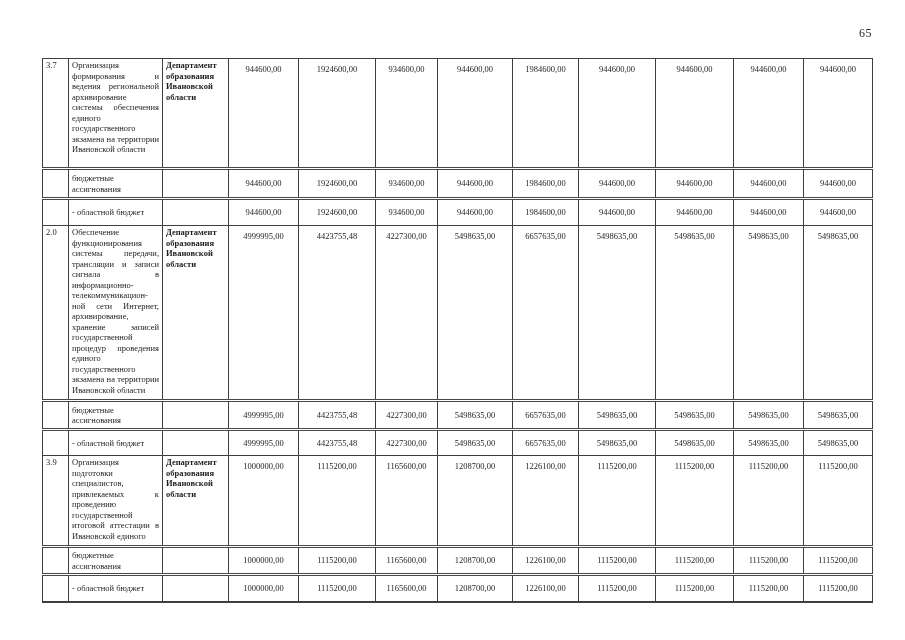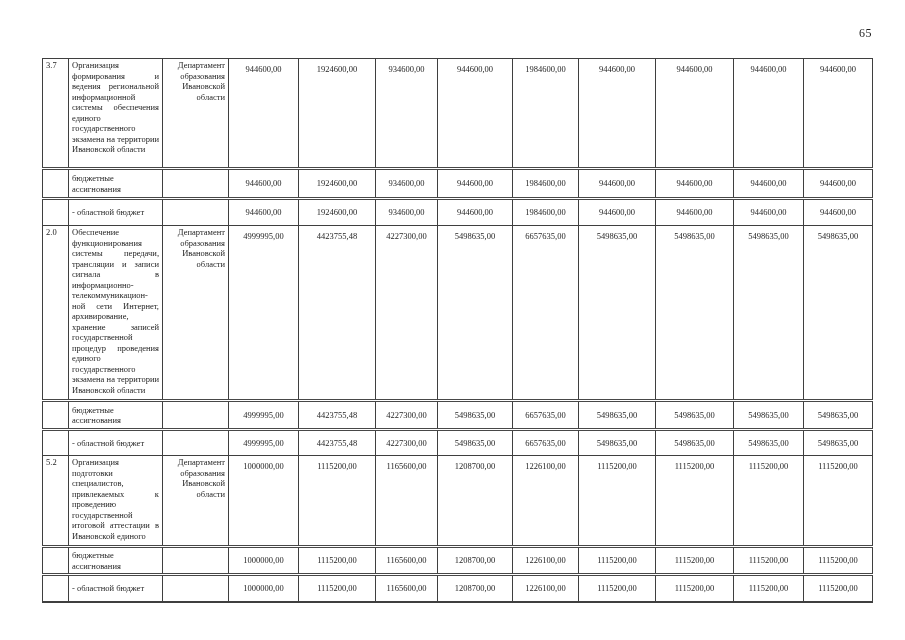--- a/index.html
+++ b/index.html
@@ -33,21 +33,21 @@
     overflow:hidden;
     word-wrap:break-word;
   }
   tr.main td{vertical-align:top;}
   tr.sub td{
     border-top:3px double #474747;
     vertical-align:middle;
   }
   .cell-no{padding-left:4px;font-size:9px;}
   .cell-desc{text-align:justify;padding:2px 3px;}
-  .cell-dept{text-align:right;padding:2px 3px;}
+  .cell-dept{text-align:left;padding:2px 3px;font-weight:bold;}
   .cell-val{text-align:center;font-size:9px;}
   tr.main .cell-val{padding-top:5px;}
   tr.sub .cell-val{padding-top:1px;}
   tr.last td{border-bottom:2px solid #3f3f3f;}
   
   .r1{height:110px}.r2{height:30px}.r3{height:27px}
   .r4{height:175px}.r5{height:29px}.r6{height:26px}
   .r7{height:91px}.r8{height:28px}.r9{height:27px}
 </style>
 </head>
@@ -68,21 +68,21 @@
         <col style="width:66px">
         <col style="width:77px">
       <col style="width:78px">
         <col style="width:70px">
         <col style="width:69px">
     </colgroup>
     <tbody>
 
     <tr class="main r1">
       <td class="cell-no">3.7</td>
-      <td class="cell-desc">Организация формирования и ведения региональной информационной системы обеспечения единого государственного экзамена на территории Ивановской области</td>
+      <td class="cell-desc">Организация формирования и ведения региональной архивирование системы обеспечения единого государственного экзамена на территории Ивановской области</td>
       <td class="cell-dept">Департамент образования Ивановской области</td>
       <td class="cell-val">944600,00</td>
       <td class="cell-val">1924600,00</td>
       <td class="cell-val">934600,00</td>
       <td class="cell-val">944600,00</td>
       <td class="cell-val">1984600,00</td>
       <td class="cell-val">944600,00</td>
       <td class="cell-val">944600,00</td>
       <td class="cell-val">944600,00</td>
       <td class="cell-val">944600,00</td>
@@ -153,21 +153,21 @@
       <td class="cell-val">4227300,00</td>
       <td class="cell-val">5498635,00</td>
       <td class="cell-val">6657635,00</td>
       <td class="cell-val">5498635,00</td>
       <td class="cell-val">5498635,00</td>
       <td class="cell-val">5498635,00</td>
       <td class="cell-val">5498635,00</td>
     </tr>
 
     <tr class="main r7">
-      <td class="cell-no">5.2</td>
+      <td class="cell-no">3.9</td>
       <td class="cell-desc">Организация подготовки специалистов, привлекаемых к проведению государственной итоговой аттестации в Ивановской единого</td>
       <td class="cell-dept">Департамент образования Ивановской области</td>
       <td class="cell-val">1000000,00</td>
       <td class="cell-val">1115200,00</td>
       <td class="cell-val">1165600,00</td>
       <td class="cell-val">1208700,00</td>
       <td class="cell-val">1226100,00</td>
       <td class="cell-val">1115200,00</td>
       <td class="cell-val">1115200,00</td>
       <td class="cell-val">1115200,00</td>

